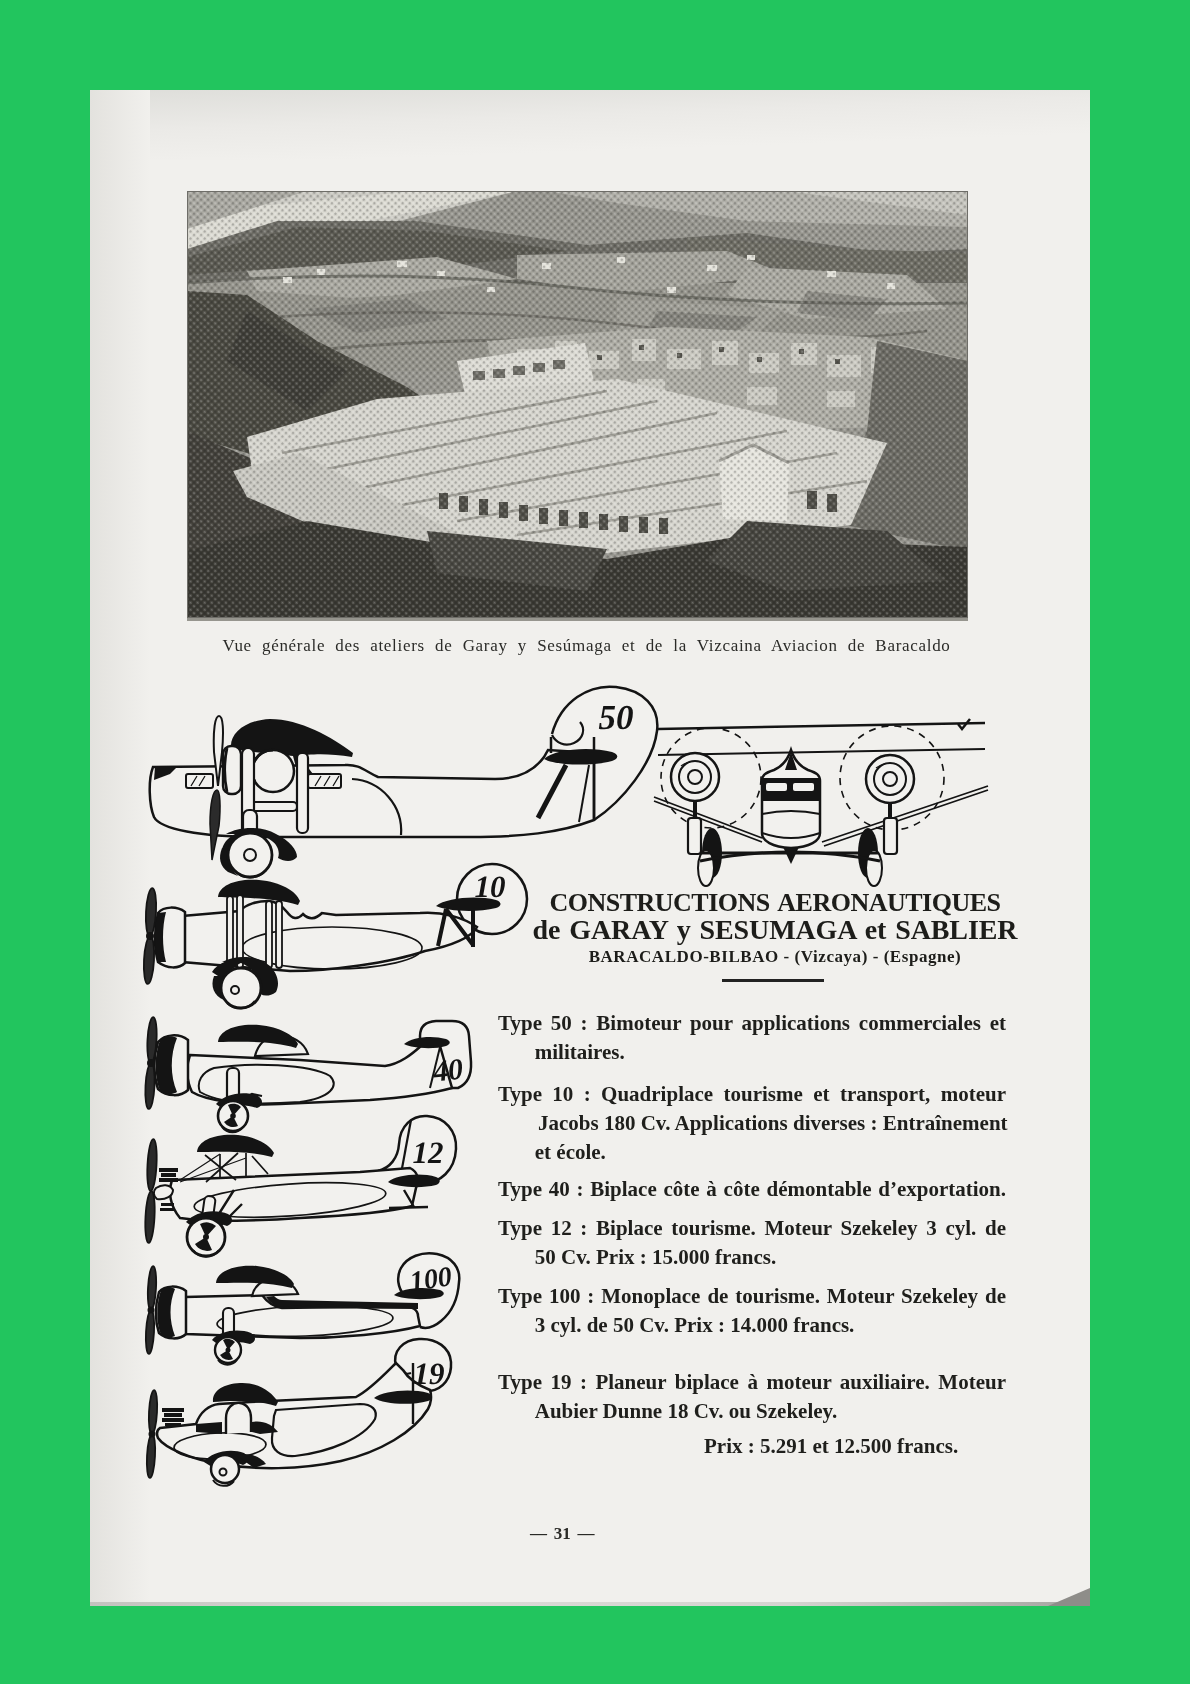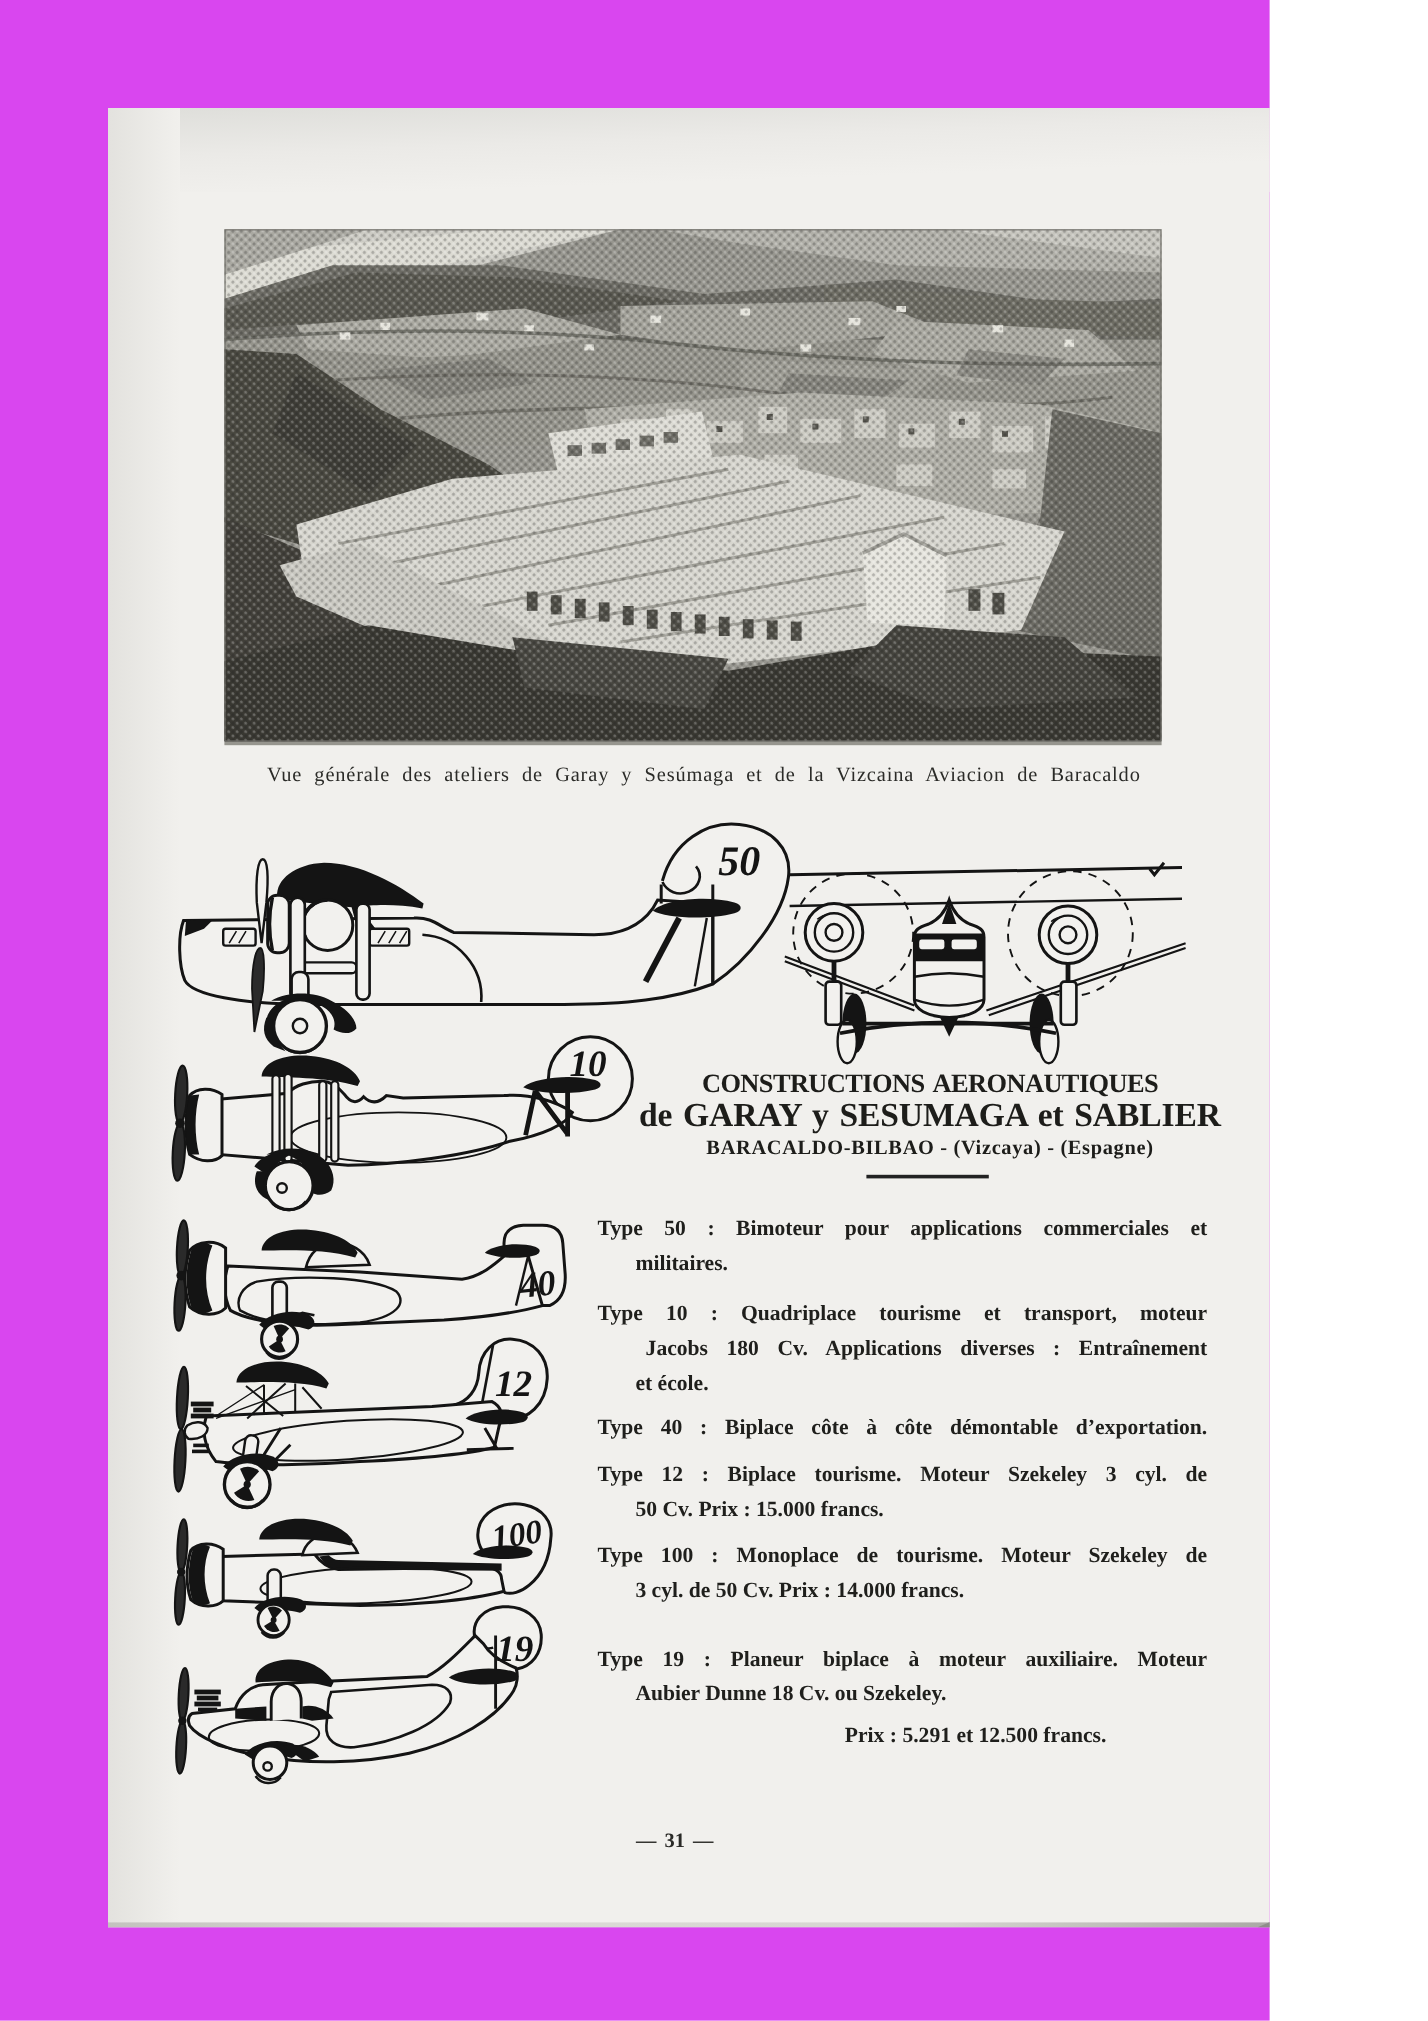--- a/index.html
+++ b/index.html
@@ -1,16 +1,16 @@
 <!DOCTYPE html>
 <html><head>
 <meta charset="utf-8">
 <style>
   html,body{margin:0;padding:0;background:#ffffff;}
-  #canvas{position:relative;width:1058px;height:1684px;background:#d946ef;overflow:hidden;
+  #canvas{position:relative;width:1190px;height:1684px;background:#22c55e;overflow:hidden;
           font-family:"Liberation Serif", serif;}
   .abs{position:absolute;}
   svg text{-webkit-font-smoothing:antialiased;text-rendering:geometricPrecision;}
   .jline{text-align:justify;text-align-last:justify;}
   .bl{height:29px;line-height:29px;white-space:nowrap;}
 </style>
 </head>
 <body>
 <div id="canvas">
 
@@ -471,30 +471,30 @@
     <path d="M 204,1462 C 211,1452 230,1448 244,1453 C 250,1457 249,1463 243,1465 C 233,1461 220,1461 212,1467 Z" fill="#141414"></path>
     <path d="M 236,1455 C 248,1452 260,1456 266,1464 L 254,1468 Z" fill="#141414"></path>
 
     <circle cx="225" cy="1469" r="14" fill="#f2f1ee" stroke="#141414" stroke-width="2.5"></circle>
     <circle cx="223" cy="1472" r="3.5" fill="none" stroke="#141414" stroke-width="2"></circle>
     <path d="M 213,1480 A 13,13 0 0 0 234,1481" fill="none" stroke="#141414" stroke-width="2"></path>
   </svg>
 
   <div class="abs" style="left:520px;top:889px;width:510px;text-align:center;font-weight:bold;color:#1d1d1a;">
 
-    <div style="font-size:22px;line-height:27px;letter-spacing:-0.5px;word-spacing:3px;">CONSTRUCTIONS AERONAUTIQUES</div>
+    <div style="font-size:26px;line-height:27px;letter-spacing:-0.5px;word-spacing:3px;">CONSTRUCTIONS AERONAUTIQUES</div>
 
     <div style="font-size:28px;line-height:27px;letter-spacing:-0.1px;word-spacing:2px;">de GARAY y SESUMAGA et SABLIER</div>
 
     <div style="font-size:17px;line-height:27px;letter-spacing:0.55px;">BARACALDO-BILBAO - (Vizcaya) - (Espagne)</div>
   </div>
 
   <div class="abs" style="left:722px;top:979px;width:102px;height:3px;background:#222;"></div>
 
-  <div class="abs" id="body" style="left:498px;top:1009px;width:508px;font-size:18px;font-weight:bold;color:#1f1f1c;">
+  <div class="abs" id="body" style="left:498px;top:1009px;width:508px;font-size:21px;font-weight:bold;color:#1f1f1c;">
 
     <div class="bl jline">Type 50 : Bimoteur pour applications commerciales et</div>
     <div class="bl">&nbsp;&nbsp;&nbsp;&nbsp;&nbsp;&nbsp;&nbsp;militaires.</div>
 
     <div class="bl jline" style="margin-top:13px;">Type 10 : Quadriplace tourisme et transport, moteur</div>
     <div class="bl jline" style="padding-left:40px;">Jacobs 180 Cv. Applications diverses : Entraînement</div>
     <div class="bl">&nbsp;&nbsp;&nbsp;&nbsp;&nbsp;&nbsp;&nbsp;et école.</div>
 
     <div class="bl jline" style="margin-top:8px;">Type 40 : Biplace côte à côte démontable d’exportation.</div>
 

